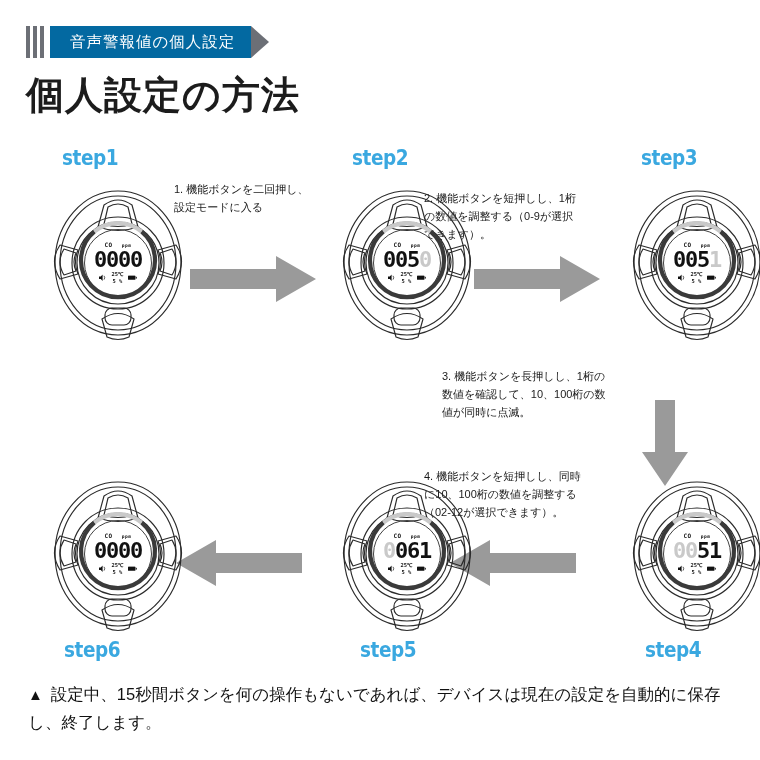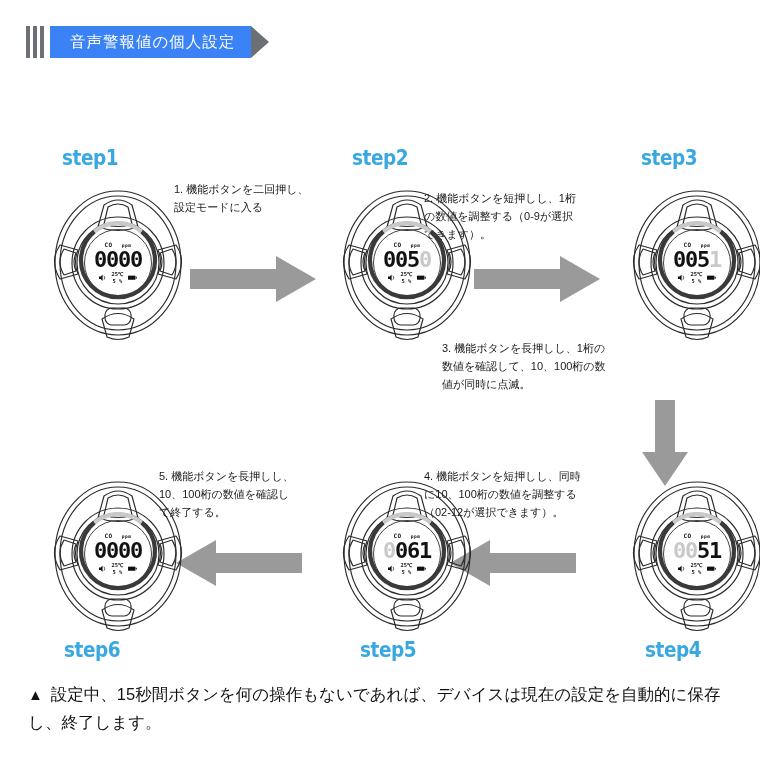--- a/index.html
+++ b/index.html
@@ -182,48 +182,46 @@
 <body>
 
 <div id="page">
 
   <div class="banner">
     <div class="banner-bars">
       <i style="background: rgb(108, 111, 118);"></i>
         <i style="background: rgb(108, 111, 118);"></i>
         <i style="background: rgb(108, 111, 118);"></i>
     </div>
-    <div class="banner-plate" style="background: #3b82f6;">
+    <div class="banner-plate" style="background: #0369a1;">
       <span class="banner-text">音声警報値の個人設定</span>
       <span class="tip" style="border-left-color: rgb(108, 111, 118);"></span>
     </div>
   </div>
 
+  <div class="page-title">個人設定の方法</div>
 
   <div class="step-label" style="left: 62px; top: 146px; color: rgb(58, 168, 224);">step1</div>
   <div class="step-label" style="left: 352px; top: 146px; color: rgb(58, 168, 224);">step2</div>
   <div class="step-label" style="left: 641px; top: 146px; color: rgb(58, 168, 224);">step3</div>
   <div class="step-label" style="left: 645px; top: 638px; color: rgb(58, 168, 224);">step4</div>
   <div class="step-label" style="left: 360px; top: 638px; color: rgb(58, 168, 224);">step5</div>
   <div class="step-label" style="left: 64px; top: 638px; color: rgb(58, 168, 224);">step6</div>
 
   <div class="note" style="left:174px; top:181px; width:190px;">1. 機能ボタンを二回押し、
 設定モードに入る</div>
   <div class="note" style="left:424px; top:190px; width:215px;">2. 機能ボタンを短押しし、1桁
 の数値を調整する（0-9が選択
 できます）。</div>
-  <div class="note" style="left:442px; top:340px; width:216px;">3. 機能ボタンを長押しし、1桁の
+  <div class="note" style="left:442px; top:368px; width:216px;">3. 機能ボタンを長押しし、1桁の
 数値を確認して、10、100桁の数
 値が同時に点滅。</div>
   <div class="note" style="left:424px; top:468px; width:216px;">4. 機能ボタンを短押しし、同時
 に10、100桁の数値を調整する
 （02-12が選択できます）。</div>
-  <div class="note" style="left:159px; top:468px; width:200px;">5. 機能ボタンを長押しし、
-10、100桁の数値を確認し
-て終了する。</div>
 
   <svg class="arrow" style="left:190px; top:256px;" width="126" height="46" viewBox="0 0 126 46">
     <polygon points="0,13 86,13 86,0 126,23 86,46 86,33 0,33" fill="#9a9a9a"></polygon>
   </svg>
 
   <svg class="arrow" style="left:474px; top:256px;" width="126" height="46" viewBox="0 0 126 46">
     <polygon points="0,13 86,13 86,0 126,23 86,46 86,33 0,33" fill="#9a9a9a"></polygon>
   </svg>
 
   <svg class="arrow" style="left:642px; top:400px;" width="46" height="86" viewBox="0 0 46 86">

